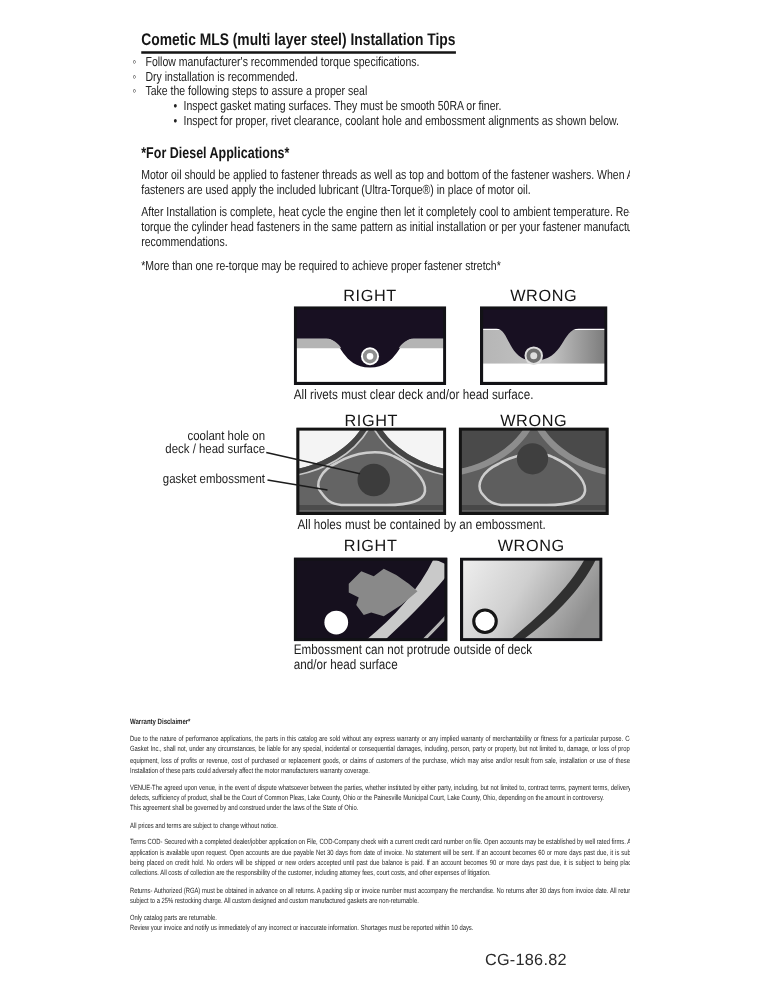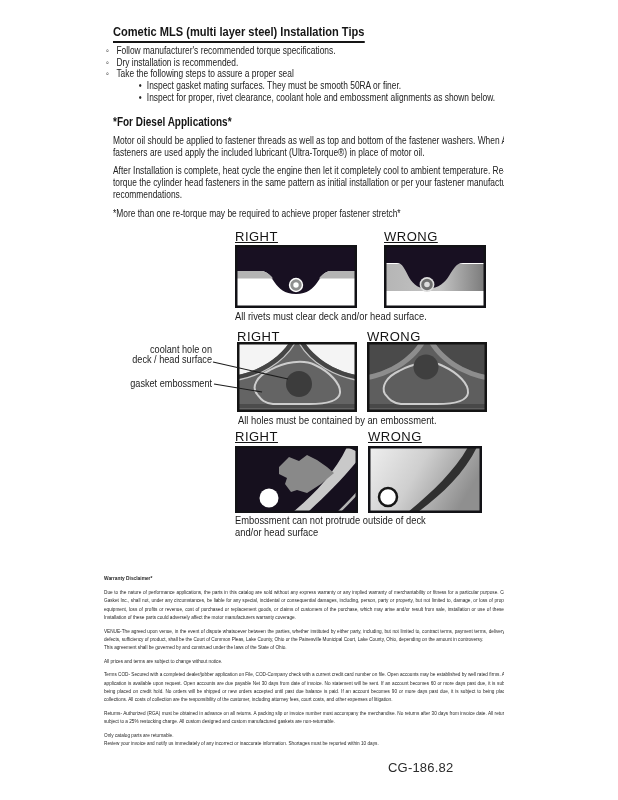--- a/index.html
+++ b/index.html
@@ -20,21 +20,21 @@
   .bullets{left:106px;top:45px;width:600px;font-size:10.5px;line-height:11.7px;color:#222;}
   .brow{white-space:nowrap;}
   .bmark{display:inline-block;width:13px;}
   .sub{margin-left:41px;}
   .sub .bmark{width:10px;}
 
   .diesel{left:113px;top:117px;width:520px;font-size:10.5px;line-height:11.8px;color:#222;}
   .diesel h3{margin:0 0 6px 0;font-size:12.5px;color:#151515;}
   .diesel p{margin:0 0 7px 0;}
 
-  .dlabel{font-size:13px;letter-spacing:0.5px;color:#141414;white-space:nowrap;text-decoration:underline;}
+  .dlabel{font-size:13px;letter-spacing:0.5px;color:#141414;text-align:center;white-space:nowrap;}
   .caption{font-size:11px;line-height:11.5px;color:#1c1c1c;white-space:nowrap;}
   .ann{font-size:10.5px;line-height:9.8px;color:#1c1c1c;text-align:right;width:117px;}
 
   .panel{display:block;}
 
   .disclaimer{left:104px;top:574px;width:530px;font-size:6px;line-height:8.2px;color:#262626;text-align:justify;}
   .disclaimer h4{margin:0 0 6px 0;font-size:6.2px;}
   .dp{margin:0 0 5.5px 0;}
   .dp.tight{margin-bottom:0;}
 

